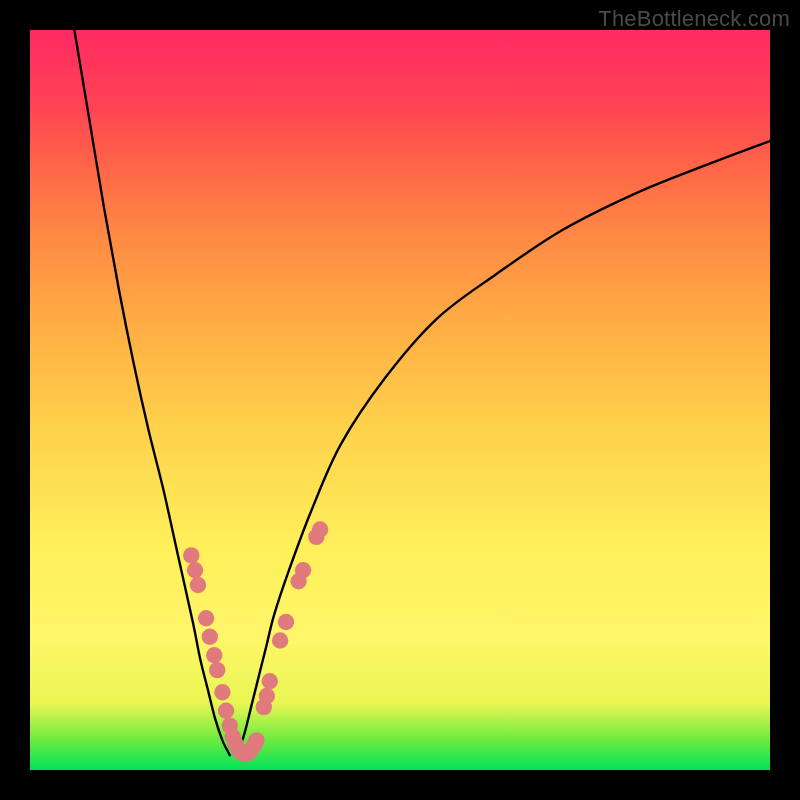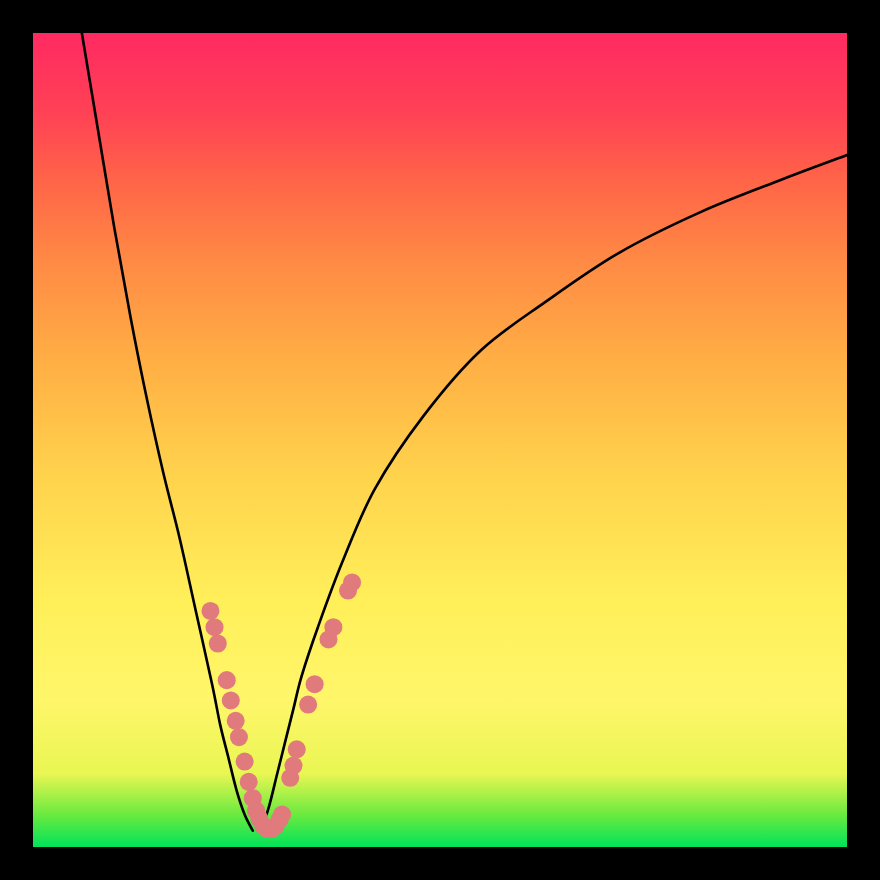--- a/index.html
+++ b/index.html
@@ -51,20 +51,21 @@
     left: 0;
     top: 0;
     width: 740px;
     height: 740px;
   }
 </style>
 </head>
 <body>
 
 <div class="outer">
+  <div class="watermark">TheBottleneck.com</div>
 
   <div class="plot-area">
     <svg class="curves" viewBox="0 0 740 740" preserveAspectRatio="none">
       <path id="left-path" fill="none" stroke-width="2.4" stroke-linecap="round" stroke-linejoin="round" d="M 44.4 0 C 46.86666666666667 14.799999999999992, 54.266666666666666 59.199999999999946, 59.2 88.79999999999995 C 64.13333333333334 118.39999999999996, 69.06666666666666 149.23333333333335, 74 177.60000000000002 C 78.93333333333334 205.9666666666667, 83.86666666666666 233.10000000000002, 88.8 259 C 93.73333333333333 284.9, 98.66666666666667 309.5666666666666, 103.60000000000001 332.99999999999994 C 108.53333333333335 356.4333333333333, 113.46666666666667 378.63333333333327, 118.4 399.59999999999997 C 123.33333333333334 420.56666666666666, 128.26666666666665 437.83333333333337, 133.2 458.8 C 138.13333333333333 479.76666666666665, 143.06666666666666 503.2, 148 525.4 C 152.93333333333334 547.6, 159.10000000000002 574.7333333333333, 162.8 592 C 166.5 609.2666666666667, 167.73333333333335 617.9, 170.20000000000002 629 C 172.66666666666669 640.1, 175.13333333333333 648.7333333333333, 177.6 658.6 C 180.06666666666666 668.4666666666667, 182.53333333333333 679.5666666666667, 185 688.2 C 187.46666666666667 696.8333333333334, 189.93333333333334 704.2333333333333, 192.4 710.4 C 194.86666666666667 716.5666666666666, 198.56666666666666 722.7333333333333, 199.8 725.2" stroke="#000000"></path>
       <path id="right-path" fill="none" stroke-width="2.4" stroke-linecap="round" stroke-linejoin="round" d="M 207.20000000000002 725.2 C 208.43333333333334 721.5, 212.13333333333333 711.6333333333333, 214.6 703 C 217.06666666666666 694.3666666666667, 219.53333333333333 683.2666666666667, 222 673.4 C 224.46666666666667 663.5333333333333, 226.93333333333334 653.6666666666666, 229.4 643.8 C 231.86666666666667 633.9333333333333, 234.33333333333334 624.0666666666667, 236.8 614.2 C 239.26666666666668 604.3333333333334, 240.50000000000003 596.9333333333334, 244.20000000000002 584.6 C 247.9 572.2666666666667, 252.83333333333334 557.4666666666667, 259 540.2 C 265.1666666666667 522.9333333333334, 272.56666666666666 501.9666666666667, 281.2 481 C 289.8333333333333 460.0333333333333, 298.4666666666667 436.59999999999997, 310.8 414.4 C 323.1333333333333 392.2, 339.16666666666663 368.7666666666666, 355.2 347.79999999999995 C 371.23333333333335 326.8333333333333, 388.50000000000006 305.8666666666667, 407.00000000000006 288.6 C 425.50000000000006 271.33333333333337, 445.23333333333335 259, 466.2 244.2 C 487.16666666666663 229.4, 509.3666666666666 213.36666666666673, 532.8 199.80000000000007 C 556.2333333333332 186.2333333333334, 582.1333333333332 173.89999999999995, 606.8 162.79999999999995 C 631.4666666666667 151.69999999999996, 658.6 141.83333333333337, 680.8000000000001 133.20000000000005 C 703.0000000000001 124.56666666666672, 730.1333333333333 114.7, 740 111" stroke="#000000"></path>
       <g id="dots">
           <circle cx="161.32" cy="525.4" r="8.2" fill="#e07a7d"></circle>
           <circle cx="165.02" cy="540.2" r="8.2" fill="#e07a7d"></circle>
           <circle cx="167.98" cy="555" r="8.2" fill="#e07a7d"></circle>
           <circle cx="176.12" cy="588.3" r="8.2" fill="#e07a7d"></circle>

